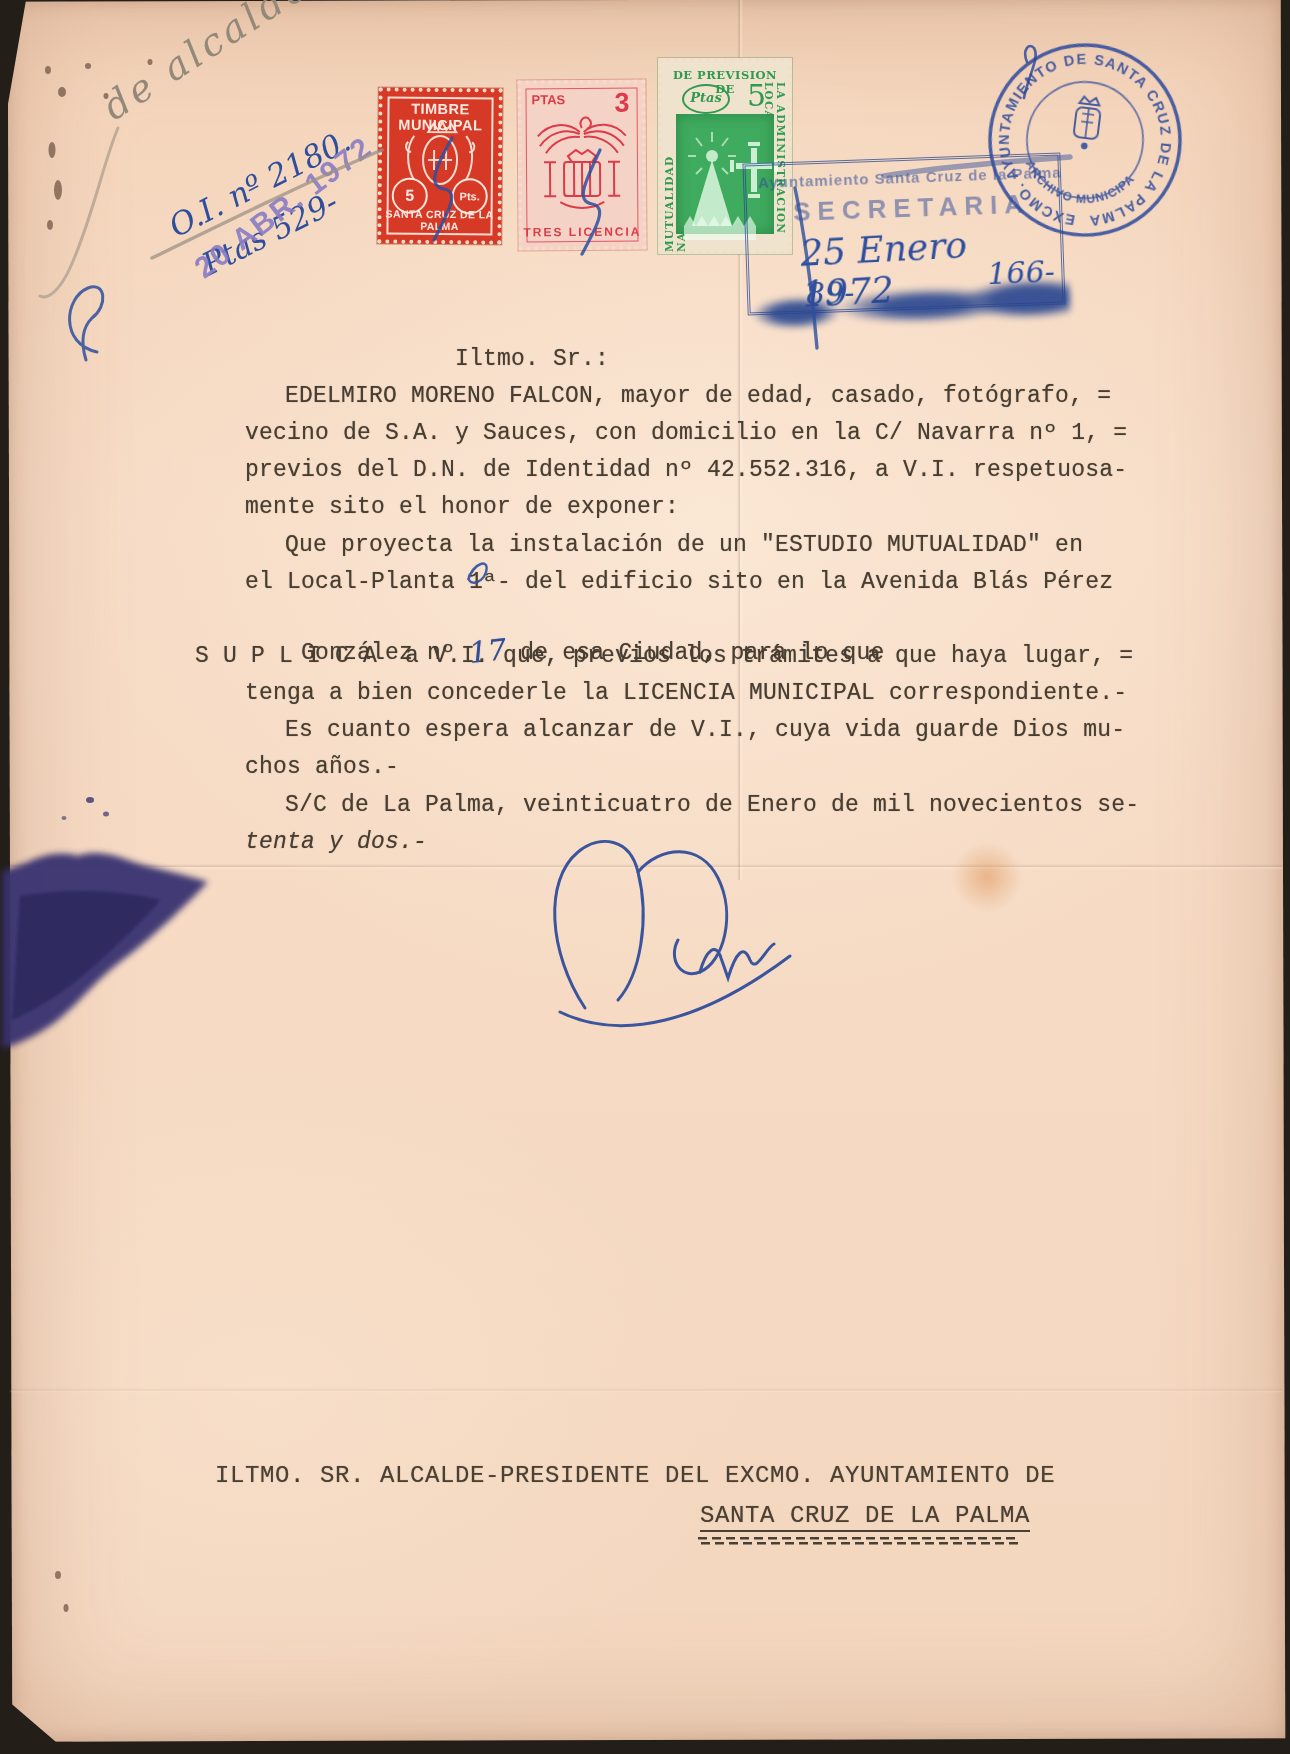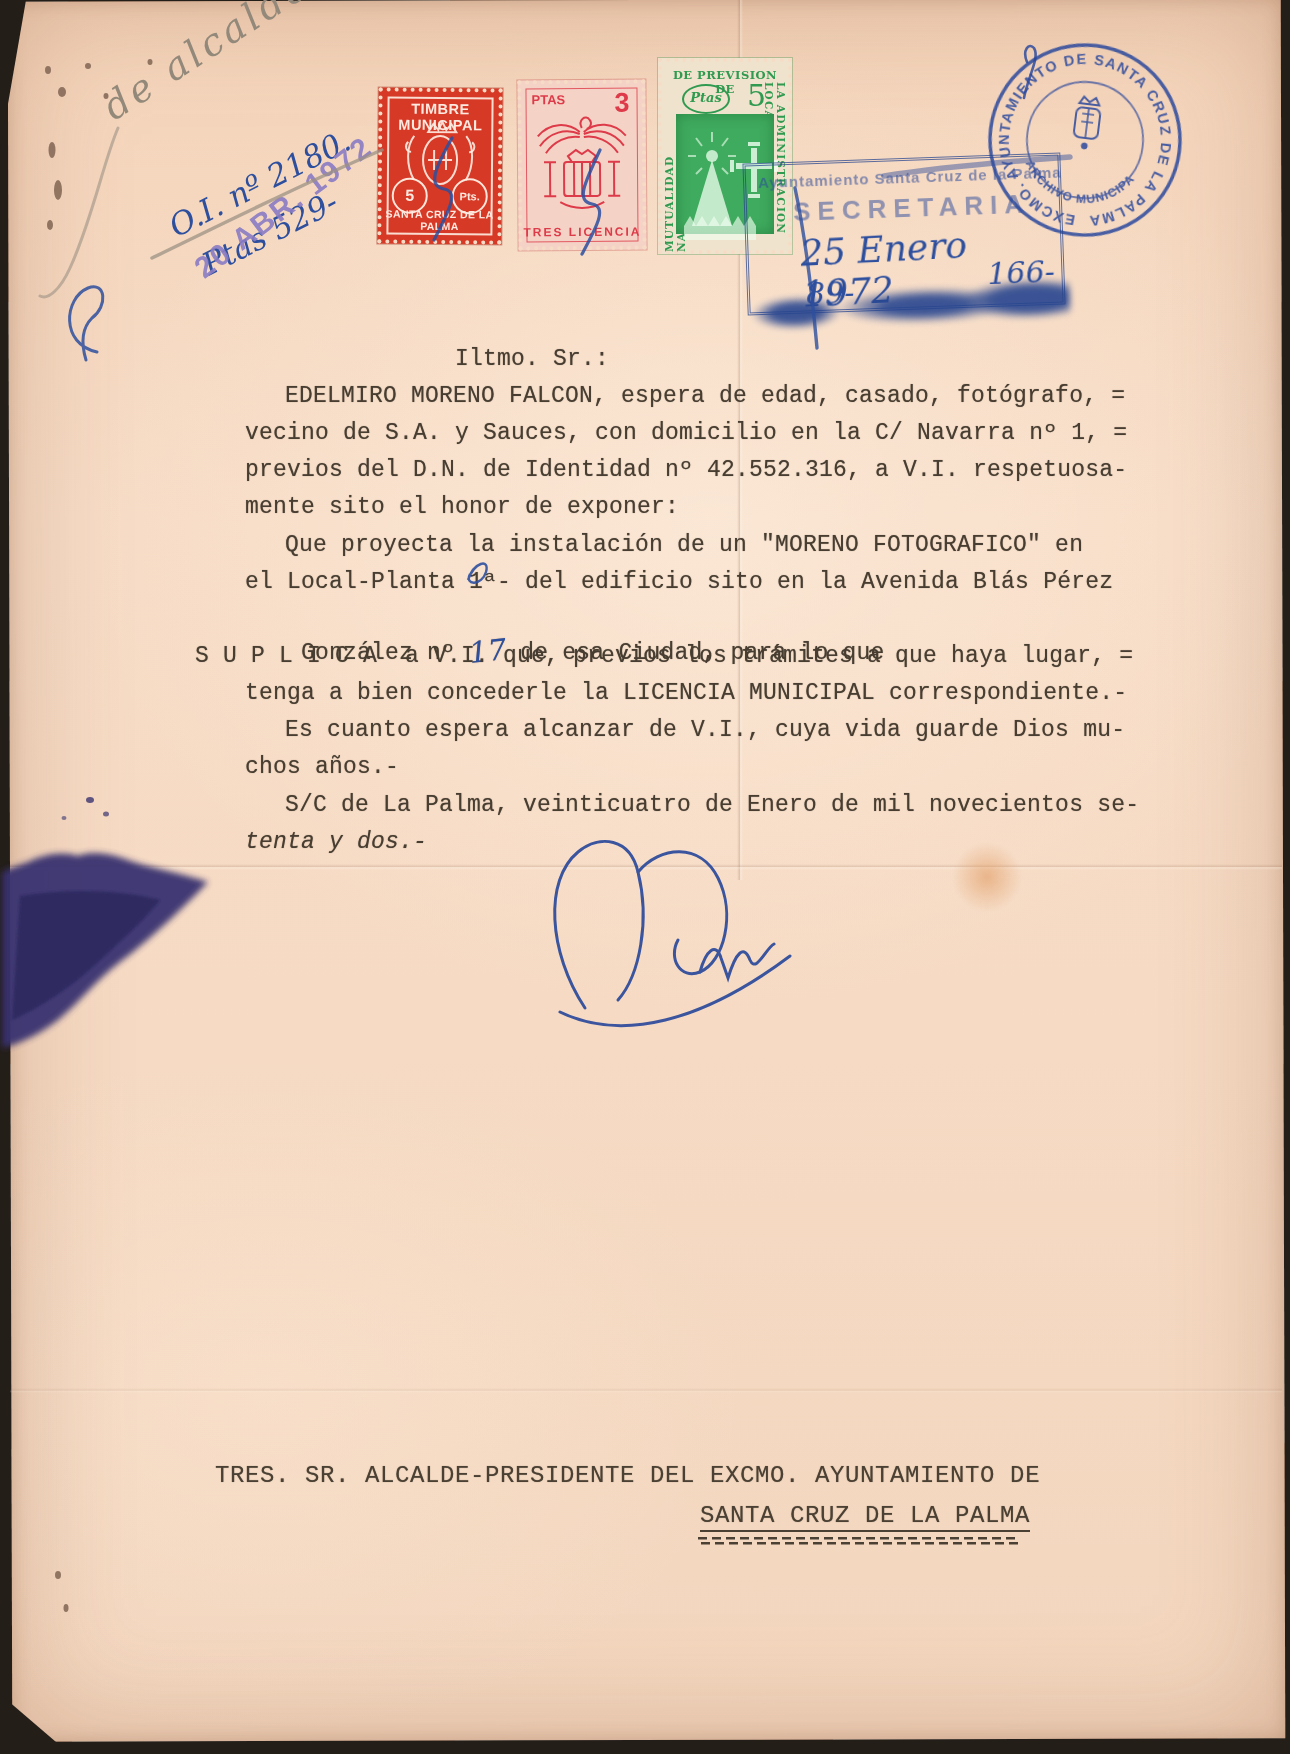--- a/index.html
+++ b/index.html
@@ -158,41 +158,41 @@
   <div class="abs smudge" style="left:748px;top:276px;width:322px;height:60px;transform:rotate(-2deg);"></div>
 
   <div class="abs hand-pencil" style="left:95px;top:92px;font-size:38px;transform:rotate(-33deg);transform-origin:left top;letter-spacing:4px;">de alcalde</div>
   <div class="abs hand-blue" style="left:163px;top:212px;font-size:31px;transform:rotate(-27deg);transform-origin:left top;">O.I. nº 2180.</div>
   <div class="abs hand-blue" style="left:196px;top:250px;font-size:31px;transform:rotate(-27deg);transform-origin:left top;">Ptas 529-</div>
   <div class="abs" style="left:188px;top:258px;font-size:30px;font-weight:bold;color:#8a7cc4;letter-spacing:2px;
        transform:rotate(-37deg);transform-origin:left top;opacity:.9;">20 ABR. 1972</div>
 
   <div class="abs typed" style="left:455px;top:346px;">Iltmo. Sr.:</div>
 
-  <div class="abs typed" style="left:285px;top:383px;">EDELMIRO MORENO FALCON, espera de edad, casado, fotógrafo, =</div>
+  <div class="abs typed" style="left:285px;top:383px;">EDELMIRO MORENO FALCON, mayor de edad, casado, fotógrafo, =</div>
   <div class="abs typed" style="left:245px;top:420px;">vecino de S.A. y Sauces, con domicilio en la C/ Navarra nº 1, =</div>
   <div class="abs typed" style="left:245px;top:457px;">previos del D.N. de Identidad nº 42.552.316, a V.I. respetuosa-</div>
   <div class="abs typed" style="left:245px;top:494px;">mente sito el honor de exponer:</div>
 
-  <div class="abs typed" style="left:285px;top:532px;">Que proyecta la instalación de un "MORENO FOTOGRAFICO" en</div>
+  <div class="abs typed" style="left:285px;top:532px;">Que proyecta la instalación de un "ESTUDIO MUTUALIDAD" en</div>
   <div class="abs typed" style="left:245px;top:569px;">el Local-Planta 1ª- del edificio sito en la Avenida Blás Pérez</div>
   <div class="abs typed" style="left:245px;top:606px;">
     <span>González nº </span><span class="hand-blue" style="font-size:29px;display:inline-block;transform:rotate(-6deg) translateY(2px);">17</span><span> de esa Ciudad, para lo que</span>
   </div>
 
   <div class="abs typed" style="left:195px;top:643px;">S U P L I C A  a V.I. que, previos los trámites a que haya lugar, =</div>
   <div class="abs typed" style="left:245px;top:680px;">tenga a bien concederle la LICENCIA MUNICIPAL correspondiente.-</div>
 
   <div class="abs typed" style="left:285px;top:717px;">Es cuanto espera alcanzar de V.I., cuya vida guarde Dios mu-</div>
   <div class="abs typed" style="left:245px;top:754px;">chos años.-</div>
 
   <div class="abs typed" style="left:285px;top:792px;">S/C de La Palma, veinticuatro de Enero de mil novecientos se-</div>
   <div class="abs typed" style="left:245px;top:829px;font-style:italic;">tenta y dos.-</div>
 
-  <div class="abs typed-footer" style="left:215px;top:1462px;">TRES. SR. ALCALDE-PRESIDENTE DEL EXCMO. AYUNTAMIENTO DE</div>
+  <div class="abs typed-footer" style="left:215px;top:1462px;">ILTMO. SR. ALCALDE-PRESIDENTE DEL EXCMO. AYUNTAMIENTO DE</div>
   <div class="abs typed-footer" style="left:700px;top:1502px;border-bottom:2px solid #4a4033;padding-bottom:1px;">SANTA CRUZ DE LA PALMA</div>
   <div class="abs underline-dashes" style="left:698px;top:1537px;width:322px;height:8px;"></div>
 
   <div class="abs spot" style="left:952px;top:842px;width:70px;height:70px;"></div>
 
   <svg class="abs" style="left:0;top:0;pointer-events:none;" width="1290" height="1754" viewBox="0 0 1290 1754">
     <defs>
       <filter id="b3">
           <feGaussianBlur stdDeviation="3.2"></feGaussianBlur>
         </filter>

